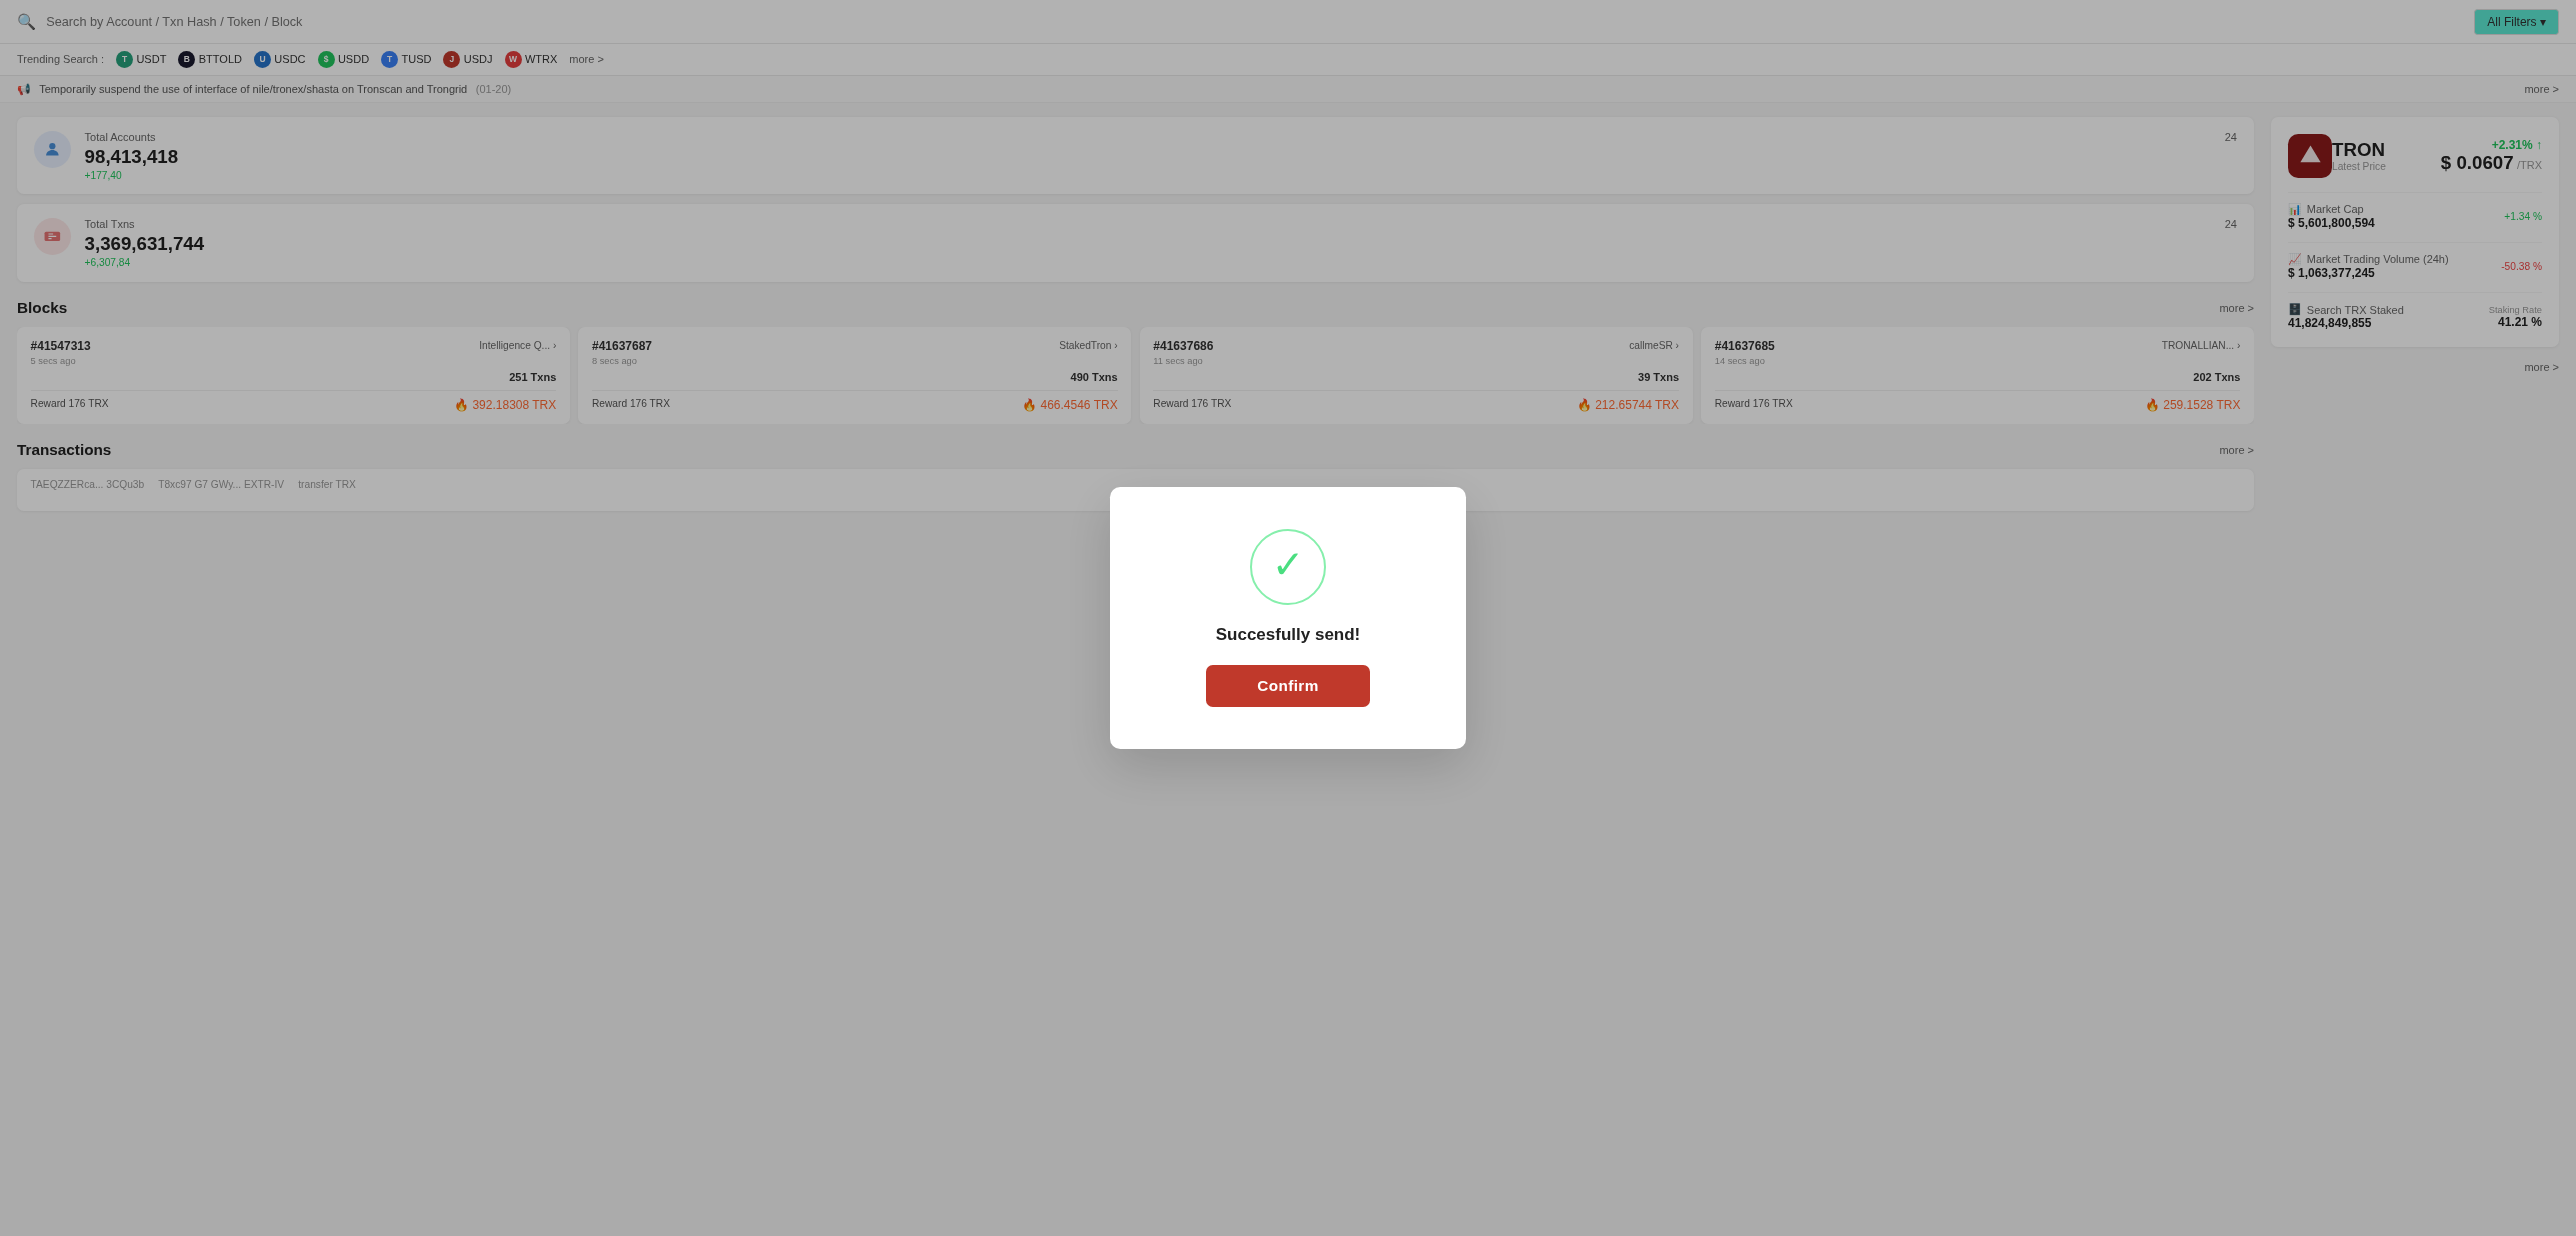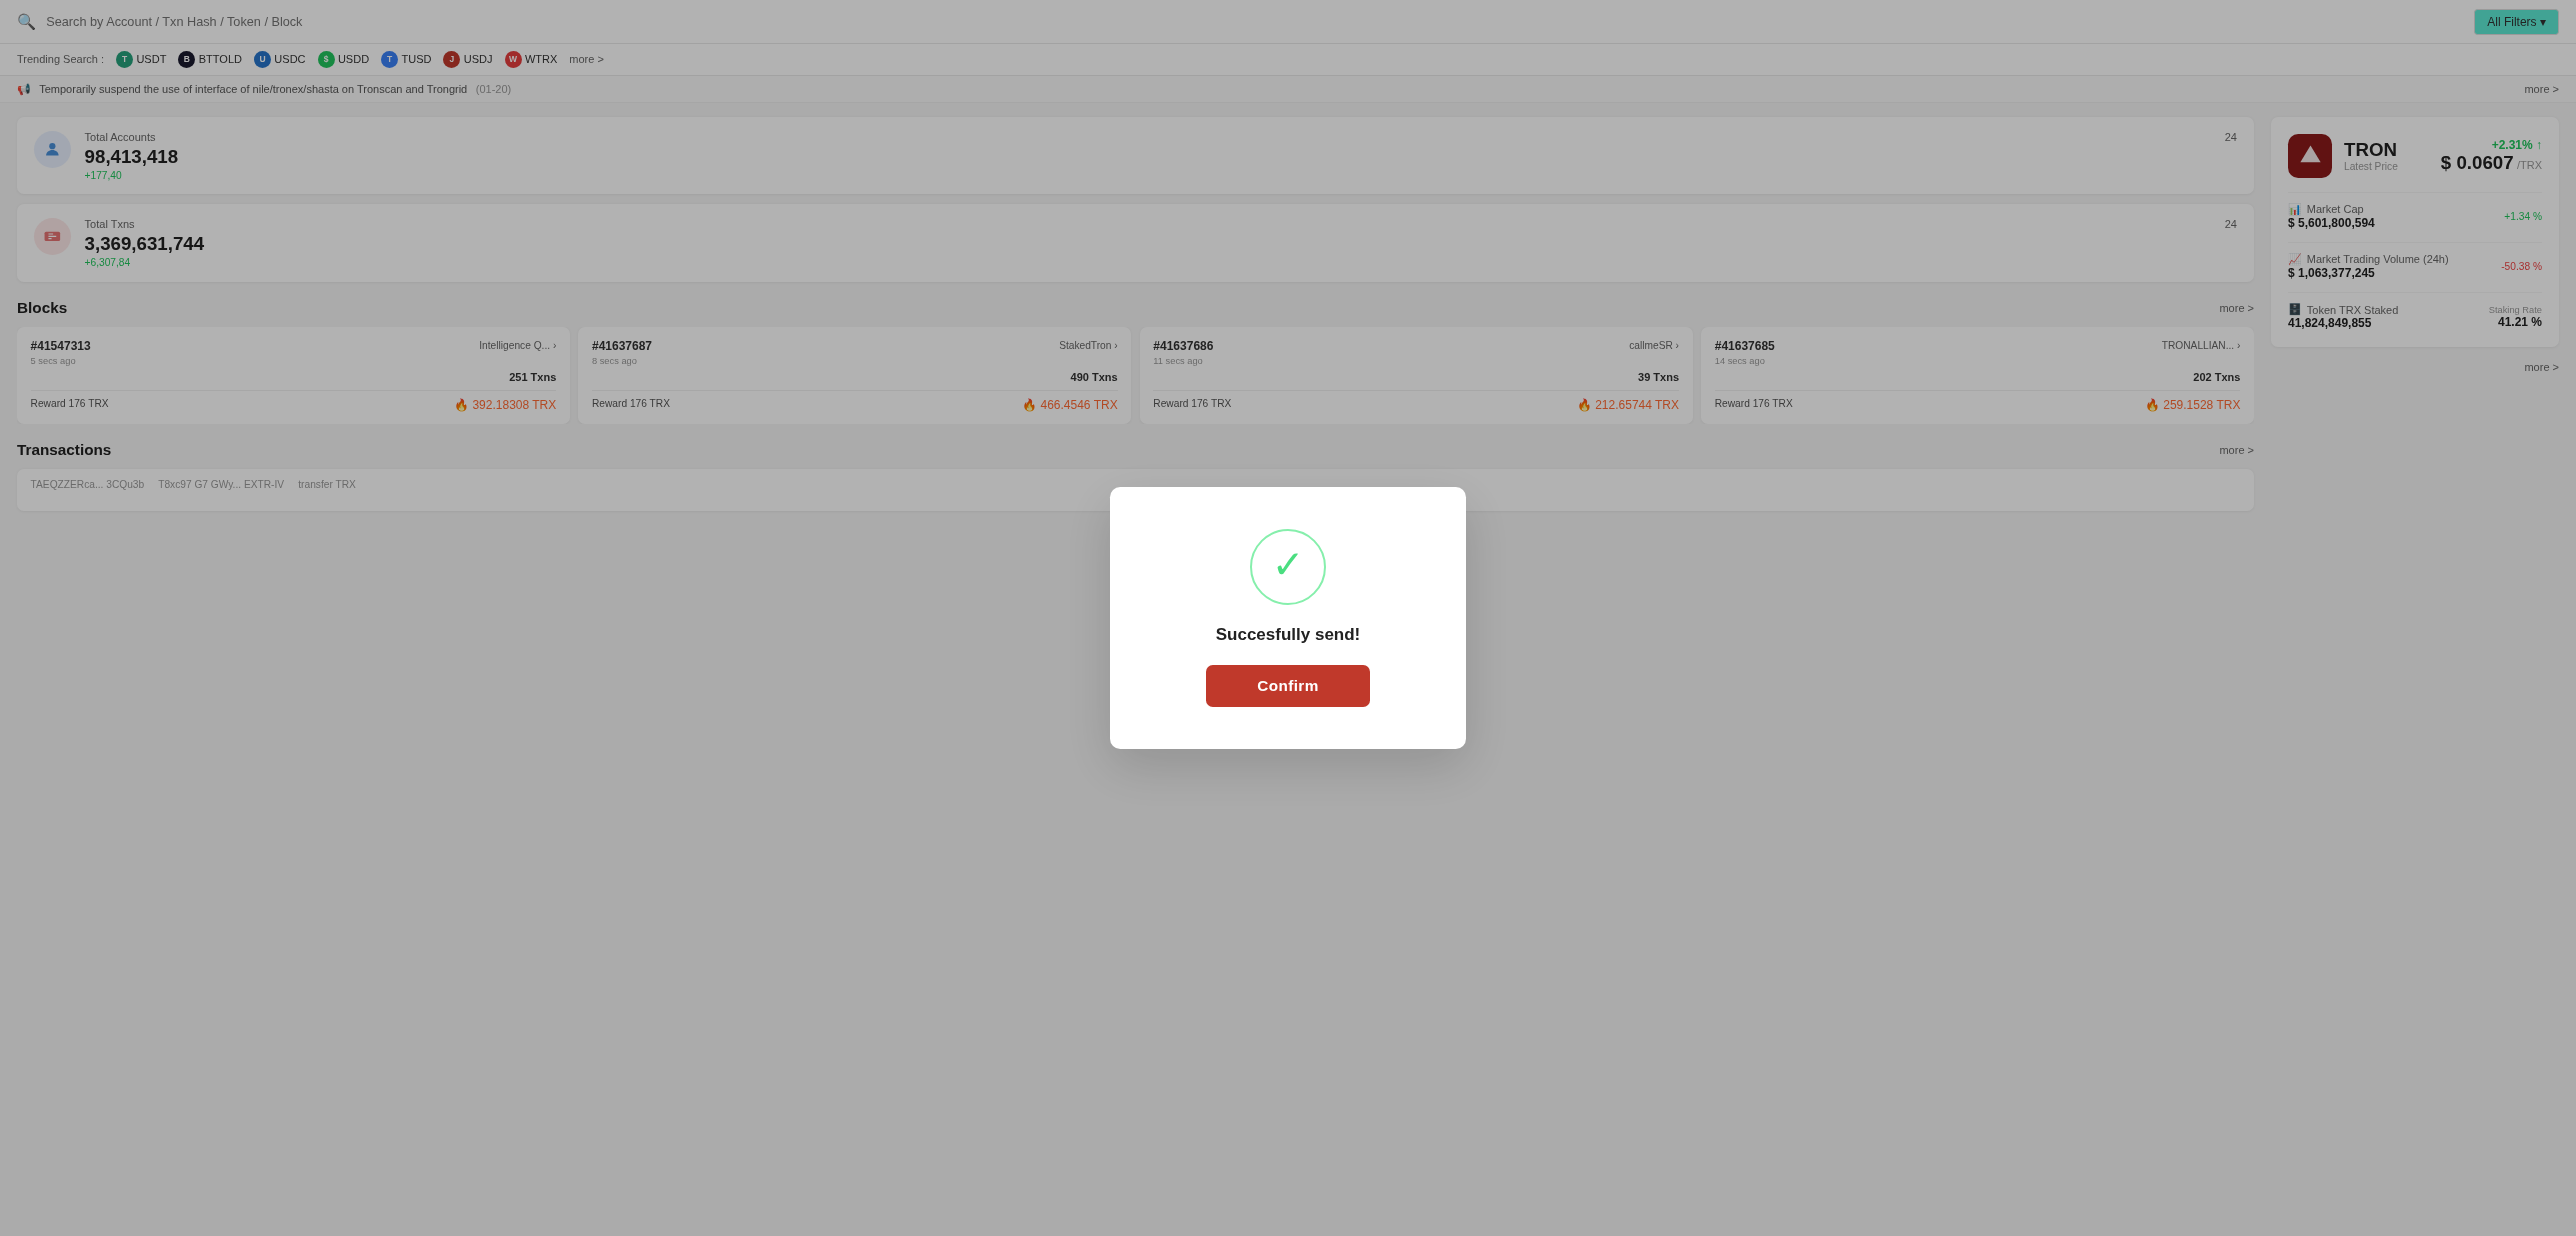--- a/index.html
+++ b/index.html
@@ -187,21 +187,20 @@
     .tron-card {
       background: #fff;
       border-radius: 6.8px;
       padding: 17px;
       box-shadow: 0 0.8px 2.5px rgba(0,0,0,0.06);
       margin-bottom: 13.6px;
     }
     .tron-header {
       display: flex;
       align-items: center;
-      gap: 12px;
       margin-bottom: 13.6px;
     }
     .tron-logo {
       width: 44px;
       height: 44px;
       background: #8b1a1a;
       border-radius: 10.2px;
       display: flex;
       align-items: center;
       justify-content: center;
@@ -485,21 +484,21 @@
             </div>
             <div class="tron-stat-value">$ 1,063,377,245</div>
           </div>
           <span class="tron-stat-change-neg">-50.38 %</span>
         </div>
 
         <div class="tron-stat-row">
           <div>
             <div class="tron-stat-label">
               <span>🗄️</span>
-              <span>Token TRX Staked</span>
+              <span>Search TRX Staked</span>
             </div>
             <div class="tron-stat-value">41,824,849,855</div>
           </div>
           <div style="text-align:right;">
             <div style="font-size:9.3px;color:#999;">Staking Rate</div>
             <div class="tron-stat-value">41.21 %</div>
           </div>
         </div>
       </div>
     </div>

